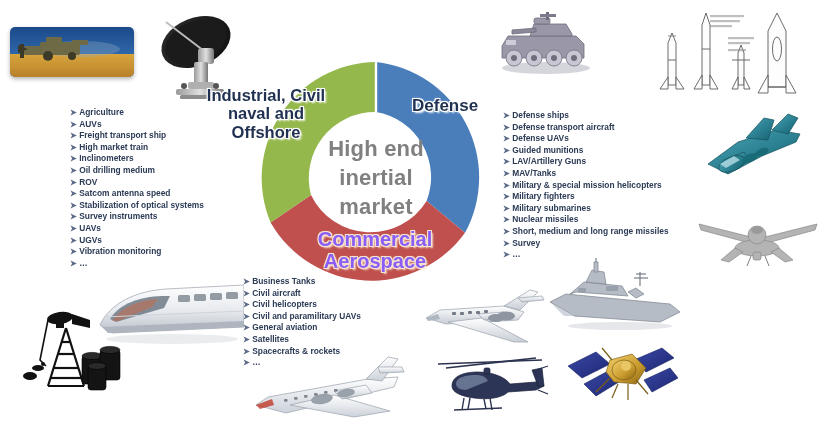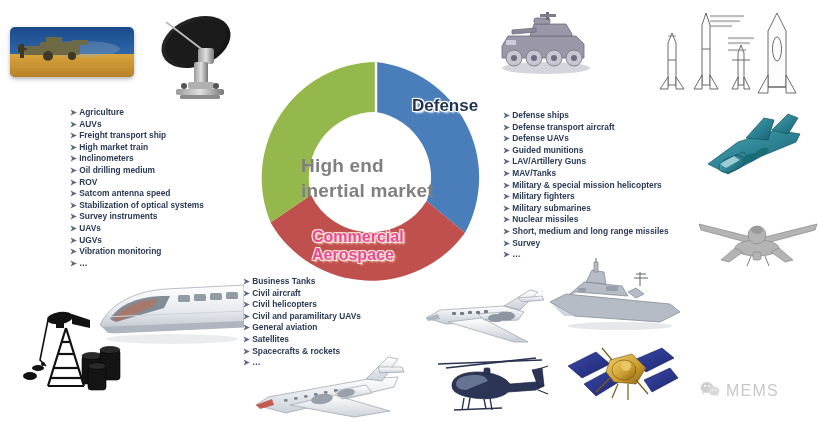--- a/index.html
+++ b/index.html
@@ -13,43 +13,43 @@
     background:#ffffff;
     overflow:hidden;
   }
   
   #donut-wrap{
     position:absolute;left:246px;top:48px;width:260px;height:260px;
   }
   #donut{ position:absolute;inset:0; }
   #donut-center-text{
     position:absolute;left:50%;top:50%;transform:translate(-50%,-50%);
-    width:150px;text-align:left;
-    color:#808080;font-size:19px;font-weight:700;line-height:1.32;
+    width:150px;text-align:center;
+    color:#808080;font-size:22px;font-weight:700;line-height:1.32;
     letter-spacing:.2px;
     pointer-events:none;
   }
   
   .seg-label{
     position:absolute;font-weight:700;line-height:1.12;
     white-space:pre-line;
   }
   #label-industrial{
     left:196px;top:86px;width:140px;text-align:center;
     font-size:16.5px;color:#1F3050;
     text-shadow:0 0 3px #fff,1px 1px 0 #fff,-1px -1px 0 #fff,1px -1px 0 #fff,-1px 1px 0 #fff,2px 2px 2px rgba(255,255,255,.95);
   }
   #label-defense{
     left:412px;top:96px;width:100px;text-align:left;
     font-size:17px;color:#1F3050;
     text-shadow:0 0 3px #fff,1px 1px 0 #fff,-1px -1px 0 #fff,1px -1px 0 #fff,-1px 1px 0 #fff,2px 2px 2px rgba(255,255,255,.95);
   }
   #label-commercial{
-    left:312px;top:228px;width:126px;
-    font-size:16px;color:#ec4899;
+    left:312px;top:228px;width:126px;text-align:center;
+    font-size:20px;color:#8b5cf6;
     text-shadow:0 0 2px #F3E0C8,1px 1px 0 #F6E6D2,-1px -1px 0 #F6E6D2,1px -1px 0 #F6E6D2,-1px 1px 0 #F6E6D2,2px 2px 2px rgba(255,240,220,.9);
   }
   
   .bullet-list{ position:absolute; }
   .bullet-list .bullet-item{
     display:flex;align-items:flex-start;
     font-size:8.4px;font-weight:700;color:#2B3A55;
     line-height:11.6px;white-space:nowrap;
   }
   .bullet-list .bullet-glyph{
@@ -477,20 +477,23 @@
 
       <g stroke="#ffffff" stroke-width="2.4" fill="none">
         <path d="M130 14 L130 64"></path>
       </g>
     </svg>
     <div id="donut-center-text">High end
 inertial
 market</div>
   </div>
 
+  <div class="seg-label" id="label-industrial">Industrial, Civil
+naval and
+Offshore</div>
   <div class="seg-label" id="label-defense">Defense</div>
   <div class="seg-label" id="label-commercial">Commercial
 Aerospace</div>
 
   <div class="bullet-list" id="list-industrial">
       <div class="bullet-item">
         <span class="bullet-glyph">➤</span>
         <span>Agriculture</span>
       </div>
       <div class="bullet-item">
@@ -628,33 +631,14 @@
       <div class="bullet-item">
         <span class="bullet-glyph">➤</span>
         <span>Spacecrafts &amp; rockets</span>
       </div>
       <div class="bullet-item">
         <span class="bullet-glyph">➤</span>
         <span>…</span>
       </div>
     </div>
 
-  <div id="watermark">
-    <span>
-      <svg width="20" height="16" viewBox="0 0 20 16">
-        <g fill="#a8a8a8">
-          <ellipse cx="7" cy="6.5" rx="6.4" ry="5.4"></ellipse>
-          <path d="M3.4 10.6 L1.4 13.4 L4.8 11.9 Z"></path>
-          <ellipse cx="14" cy="10" rx="5.4" ry="4.6" fill="#bdbdbd"></ellipse>
-          <path d="M17.4 13.3 L19.2 15.6 L16.4 14.4 Z" fill="#bdbdbd"></path>
-        </g>
-        <g fill="#ffffff">
-          <circle cx="5" cy="5" r=".95"></circle>
-            <circle cx="9" cy="5" r=".95"></circle>
-          <circle cx="12.3" cy="9" r=".8"></circle>
-            <circle cx="15.7" cy="9" r=".8"></circle>
-        </g>
-      </svg>
-    </span>
-    <span class="wm-text">MEMS</span>
-  </div>
 
 </div>
 
 </body></html>

